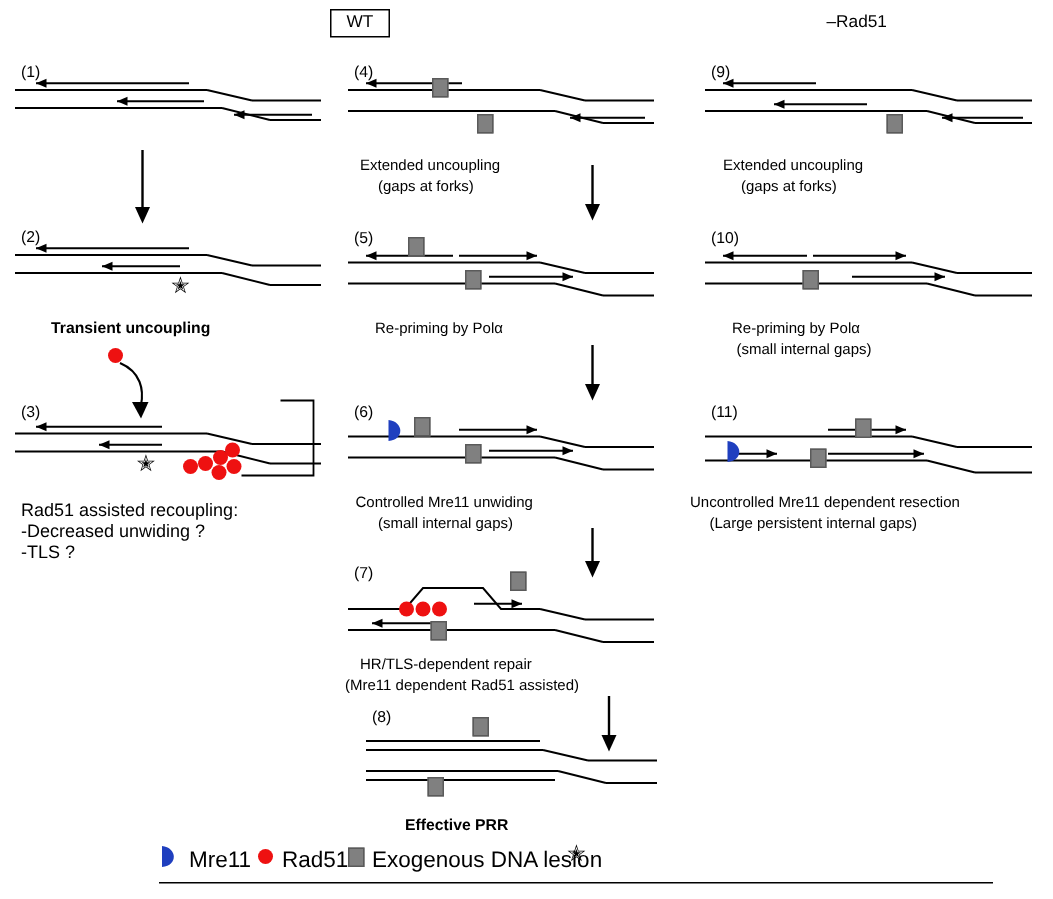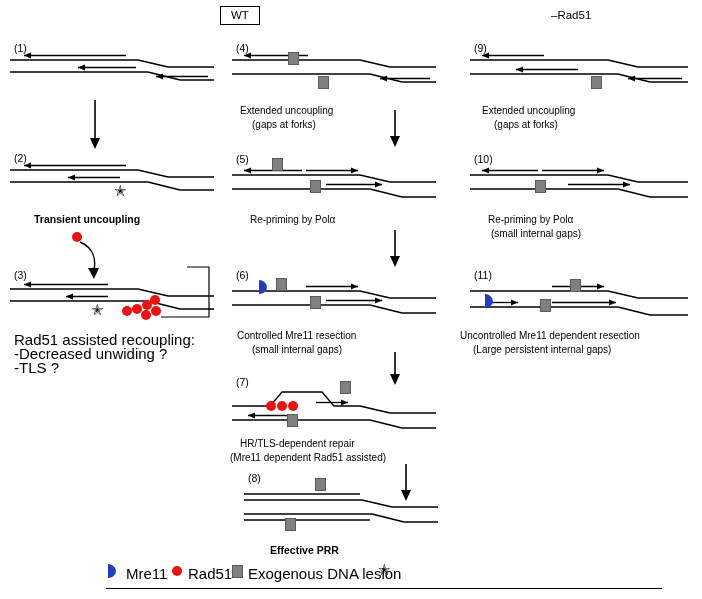--- a/index.html
+++ b/index.html
@@ -68,21 +68,21 @@
   }
   .star {
     font-size: 15px;
     line-height: 15px;
     color: #000;
   }
   .hr {
     height: 1px; background: #000;
   }
   .note {
-    font-size: 15px;
+    font-size: 12px;
     line-height: 14px;
     white-space: nowrap;
     color: #000;
   }
   svg { display: block; overflow: visible; }
 </style>
 </head>
 <body>
 
 <div id="root">
@@ -256,21 +256,21 @@
       <polygon points="152,21.5 145,18.5 145,24.5" fill="#000"></polygon>
     </svg>
   </div>
   <div class="abs" style="left:257px; top:279px;">
     <svg class="mre11-shape" viewBox="0 0 14 16">
       <path d="M2 1 C 12 2, 13 14, 2 15 Z" fill="#1f3fbf"></path>
     </svg>
   </div>
   <div class="abs sq-lesion" style="left:276px; top:278px;"></div>
   <div class="abs sq-lesion" style="left:310px; top:296px;"></div>
-  <div class="abs cap" style="left:237px; top:329px;">Controlled Mre11 resection</div>
+  <div class="abs cap" style="left:237px; top:329px;">Controlled Mre11 unwiding</div>
   <div class="abs cap" style="left:252px; top:343px;">(small internal gaps)</div>
 
   <div class="abs" style="left:385px; top:352px;">
     <svg width="20" height="34" viewBox="0 0 20 34">
       <line x1="10" y1="0" x2="10" y2="24" stroke="#000" stroke-width="1.6"></line>
       <polygon points="10,33 5,22 15,22" fill="#000"></polygon>
     </svg>
   </div>
 
   <div class="abs num" style="left:236px; top:376px;">(7)</div>

